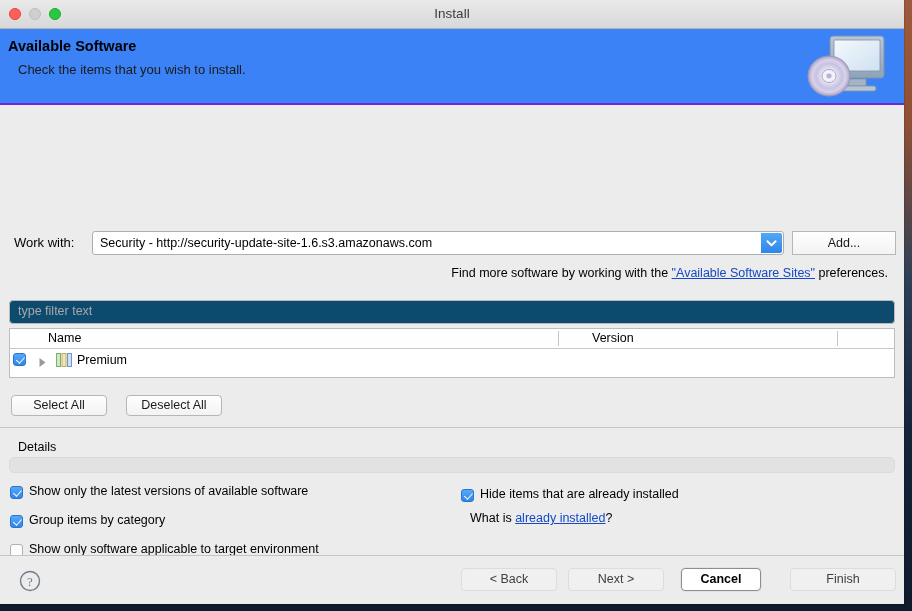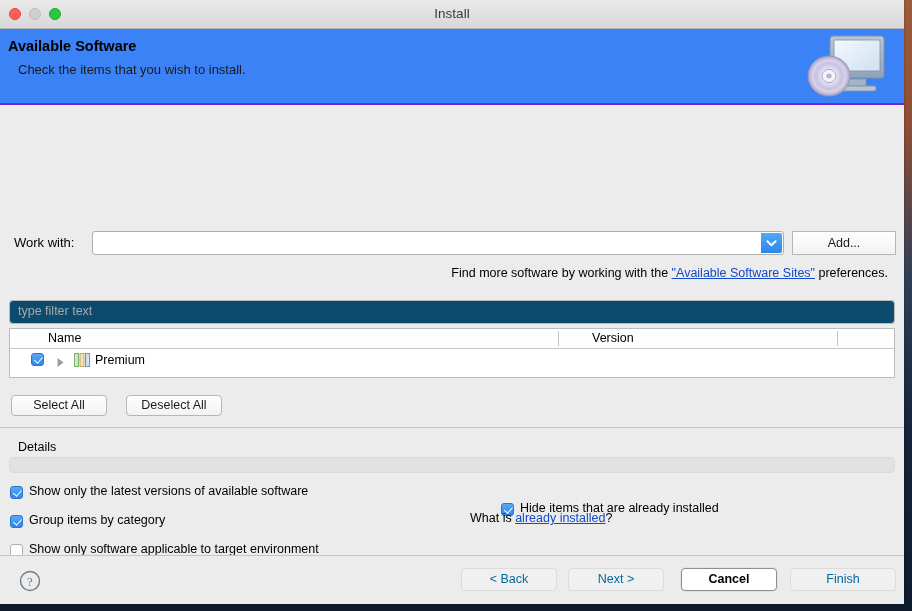--- a/index.html
+++ b/index.html
@@ -207,21 +207,20 @@
   }
   .col-div {
     position: absolute;
     top: 2px;
     width: 1px; height: 15px;
     background: #c6c6c6;
   }
   #tree-row {
     position: relative;
     height: 22px;
-    margin-left: 18px;
   }
   #row-check {
     position: absolute;
     left: 3px; top: 3px;
   }
   #row-twisty {
     position: absolute;
     left: 28px; top: 5px;
   }
   #row-cat-icon {
@@ -341,32 +340,32 @@
     height: 23px;
     border-radius: 4px;
     box-sizing: border-box;
     font-size: 12.5px;
     line-height: 21px;
     text-align: center;
   }
   .nav-btn.disabled {
     background: #f0f0f0;
     border: 1px solid #dcdcdc;
-    color: #0369a1;
+    color: #404040;
   }
   .nav-btn.default {
     background: #ffffff;
     border: 1px solid #8d8d8d;
     color: #000;
     font-weight: 600;
     box-shadow: 0 0 0 1px rgba(0,0,0,0.04);
   }
   #btn-back   { left: 461px; width: 96px; }
   #btn-next   { left: 568px; width: 96px; }
-  #btn-cancel { left: 681px; width: 96px; }
+  #btn-cancel { left: 681px; width: 80px; }
   #btn-finish { left: 790px; width: 106px; }
 </style>
 </head>
 <body>
 
 <div id="desktop"></div>
 
 <div id="window">
 
   <div id="titlebar">
@@ -410,20 +409,21 @@
         <ellipse cx="25" cy="43" rx="7" ry="6.6" fill="#f2f2f8" stroke="#9c96bd" stroke-width="0.8"></ellipse>
         <ellipse cx="25" cy="43" rx="2.6" ry="2.4" fill="#b9b3d2"></ellipse>
       </svg>
     </span>
   </div>
 
   <div id="content">
 
     <div id="workwith-label">Work with:</div>
     <div id="workwith-combo">
+      <span id="workwith-value">Security - http://security-update-site-1.6.s3.amazonaws.com</span>
       <span id="workwith-arrow">
         <svg width="11" height="8" viewBox="0 0 11 8">
           <path d="M1.4 2.2 L5.5 6.2 L9.6 2.2" fill="none" stroke="#ffffff" stroke-width="1.9" stroke-linecap="round" stroke-linejoin="round"></path>
         </svg>
       </span>
     </div>
     <div id="add-button">Add...</div>
 
     <div id="find-more"><span>Find more software by working with the </span><span class="link">"Available Software Sites"</span><span> preferences.</span></div>
 
@@ -476,21 +476,21 @@
     </div>
     <div class="opt" style="left:10px; top:437px;">
       <span class="cb"><span class="cbox off"></span></span>
       <span class="txt">Show only software applicable to target environment</span>
     </div>
     <div class="opt" style="left:10px; top:466px;">
       <span class="cb"><span class="cbox off"></span></span>
       <span class="txt">Contact all update sites during install to find required software</span>
     </div>
 
-    <div class="opt" style="left:461px; top:396px;margin-left:40px;">
+    <div class="opt" style="left:461px; top:382px;">
       <span class="cb"><span class="cbox on"></span></span>
       <span class="txt">Hide items that are already installed</span>
     </div>
     <div id="whatis"><span>What is </span><span class="link">already installed</span><span>?</span></div>
 
   </div>
 
   <div id="bottombar">
     <span id="help-icon">
       <svg width="22" height="22" viewBox="0 0 22 22">

